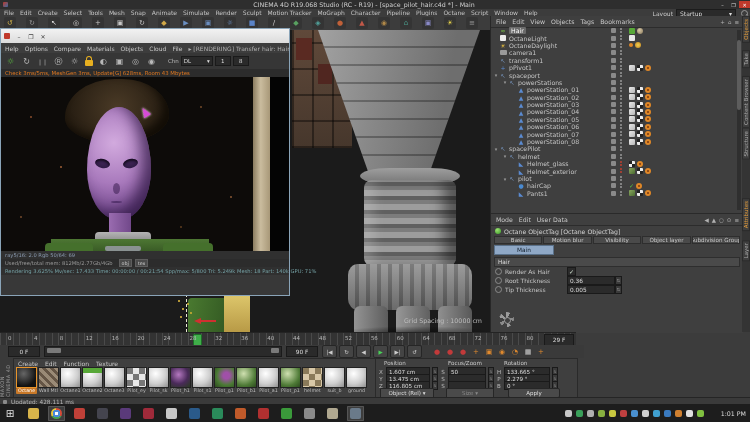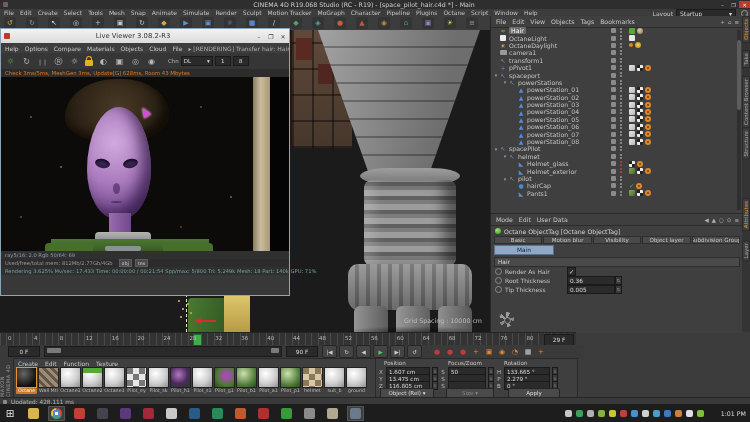--- a/index.html
+++ b/index.html
@@ -833,21 +833,20 @@
         <span class="trayico" style="background: rgb(208, 128, 48);"></span>
         <span class="trayico" style="background: rgb(224, 224, 224);"></span>
         <span class="trayico" style="background: rgb(128, 192, 64);"></span>
       </span>
     <span id="clock">1:01 PM</span>
   </div>
 
   <div class="abs" id="lv">
     <div id="lvtitle">
       <span id="lvicon"></span>
-      <span id="lvtitletext">Live Viewer 3.08.2-R3</span>
       <span class="lvwb">–</span>
       <span class="lvwb">❐</span>
       <span class="lvwb">✕</span>
     </div>
     <div id="lvmenu">
       <span class="menu-item">Help</span>
         <span class="menu-item">Options</span>
         <span class="menu-item">Compare</span>
         <span class="menu-item">Materials</span>
         <span class="menu-item">Objects</span>

